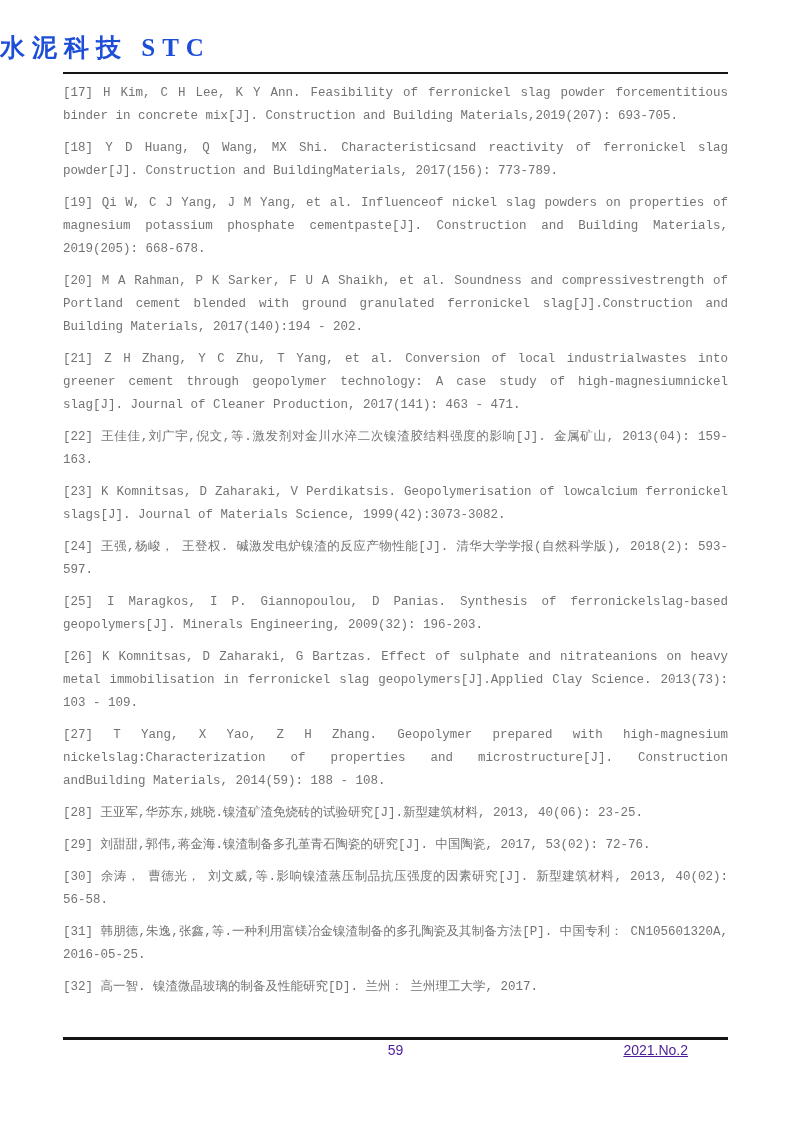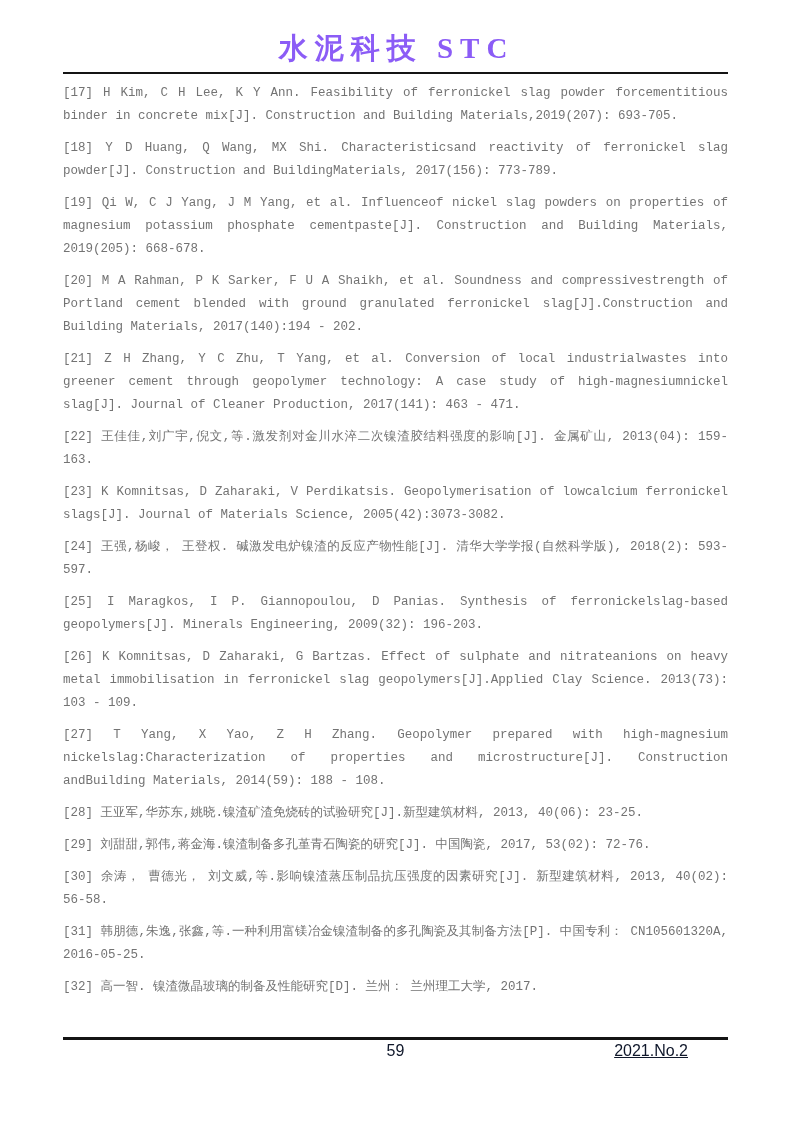--- a/index.html
+++ b/index.html
@@ -14,27 +14,26 @@
     margin: 0 auto;
     background: #ffffff;
     overflow: hidden;
     color: #1a1a1a;
   }
   
   .header {
     padding-top: 32px;
   }
   .journal-title {
-    text-align: center;
     font-family: "Liberation Serif", "DejaVu Serif", serif;
-    font-size: 29px;
+    font-size: 25px;
     font-weight: bold;
     letter-spacing: 7px;
     line-height: 32px;
-    color: #8b5cf6;
+    color: #1d4ed8;
   }
   .header-rule {
     width: 665px;
     margin: 8px 0 0 63px;
     border: 0;
     border-top: 2px solid #141414;
     height: 0;
   }
   
   .refs {
@@ -62,22 +61,22 @@
     border: 0;
     border-top: 3px solid #141414;
     height: 0;
     margin: 0;
   }
   .footer-row {
     position: relative;
     height: 20px;
     margin-top: 2px;
     font-family: "Liberation Sans", "DejaVu Sans", sans-serif;
-    font-size: 16px;
-    color: #0f172a;
+    font-size: 14px;
+    color: #4c1d95;
   }
   .page-number {
     position: absolute;
     left: 0;
     right: 0;
     text-align: center;
   }
   .issue-number {
     position: absolute;
     right: 40px;
@@ -95,21 +94,21 @@
     <hr class="header-rule">
   </div>
 
   <div class="refs">
     <p class="ref">[17] H Kim, C H Lee, K Y Ann. Feasibility of ferronickel slag powder forcementitious binder in concrete mix[J]. Construction and Building Materials,2019(207): 693-705.</p>
     <p class="ref">[18] Y D Huang, Q Wang, MX Shi. Characteristicsand reactivity of ferronickel slag powder[J]. Construction and BuildingMaterials, 2017(156): 773-789.</p>
     <p class="ref">[19] Qi W, C J Yang, J M Yang, et al. Influenceof nickel slag powders on properties of magnesium potassium phosphate cementpaste[J]. Construction and Building Materials, 2019(205): 668-678.</p>
     <p class="ref">[20] M A Rahman, P K Sarker, F U A Shaikh, et al. Soundness and compressivestrength of Portland cement blended with ground granulated ferronickel slag[J].Construction and Building Materials, 2017(140):194 - 202.</p>
     <p class="ref">[21] Z H Zhang, Y C Zhu, T Yang, et al. Conversion of local industrialwastes into greener cement through geopolymer technology: A case study of high-magnesiumnickel slag[J]. Journal of Cleaner Production, 2017(141): 463 - 471.</p>
     <p class="ref">[22] 王佳佳,刘广宇,倪文,等.激发剂对金川水淬二次镍渣胶结料强度的影响[J].  金属矿山, 2013(04): 159-163.</p>
-    <p class="ref">[23] K Komnitsas, D Zaharaki, V Perdikatsis. Geopolymerisation of lowcalcium ferronickel slags[J]. Journal of Materials Science, 2005(42):3073-3082.</p>
+    <p class="ref">[23] K Komnitsas, D Zaharaki, V Perdikatsis. Geopolymerisation of lowcalcium ferronickel slags[J]. Journal of Materials Science, 1999(42):3073-3082.</p>
     <p class="ref">[24] 王强,杨峻， 王登权.  碱激发电炉镍渣的反应产物性能[J].  清华大学学报(自然科学版), 2018(2): 593-597.</p>
     <p class="ref">[25] I Maragkos, I P. Giannopoulou, D Panias. Synthesis of ferronickelslag-based geopolymers[J]. Minerals Engineering, 2009(32): 196-203.</p>
     <p class="ref">[26] K Komnitsas, D Zaharaki, G Bartzas. Effect of sulphate and nitrateanions on heavy metal immobilisation in ferronickel slag geopolymers[J].Applied Clay Science. 2013(73): 103 - 109.</p>
     <p class="ref">[27] T Yang, X Yao, Z H Zhang. Geopolymer prepared with high-magnesium nickelslag:Characterization of properties and microstructure[J]. Construction andBuilding Materials, 2014(59): 188 - 108.</p>
     <p class="ref">[28] 王亚军,华苏东,姚晓.镍渣矿渣免烧砖的试验研究[J].新型建筑材料, 2013, 40(06): 23-25.</p>
     <p class="ref">[29] 刘甜甜,郭伟,蒋金海.镍渣制备多孔堇青石陶瓷的研究[J].  中国陶瓷, 2017, 53(02): 72-76.</p>
     <p class="ref">[30] 余涛， 曹德光， 刘文威,等.影响镍渣蒸压制品抗压强度的因素研究[J].  新型建筑材料, 2013, 40(02): 56-58.</p>
     <p class="ref">[31] 韩朋德,朱逸,张鑫,等.一种利用富镁冶金镍渣制备的多孔陶瓷及其制备方法[P].  中国专利： CN105601320A, 2016-05-25.</p>
     <p class="ref">[32] 高一智.  镍渣微晶玻璃的制备及性能研究[D].  兰州： 兰州理工大学, 2017.</p>
   </div>

